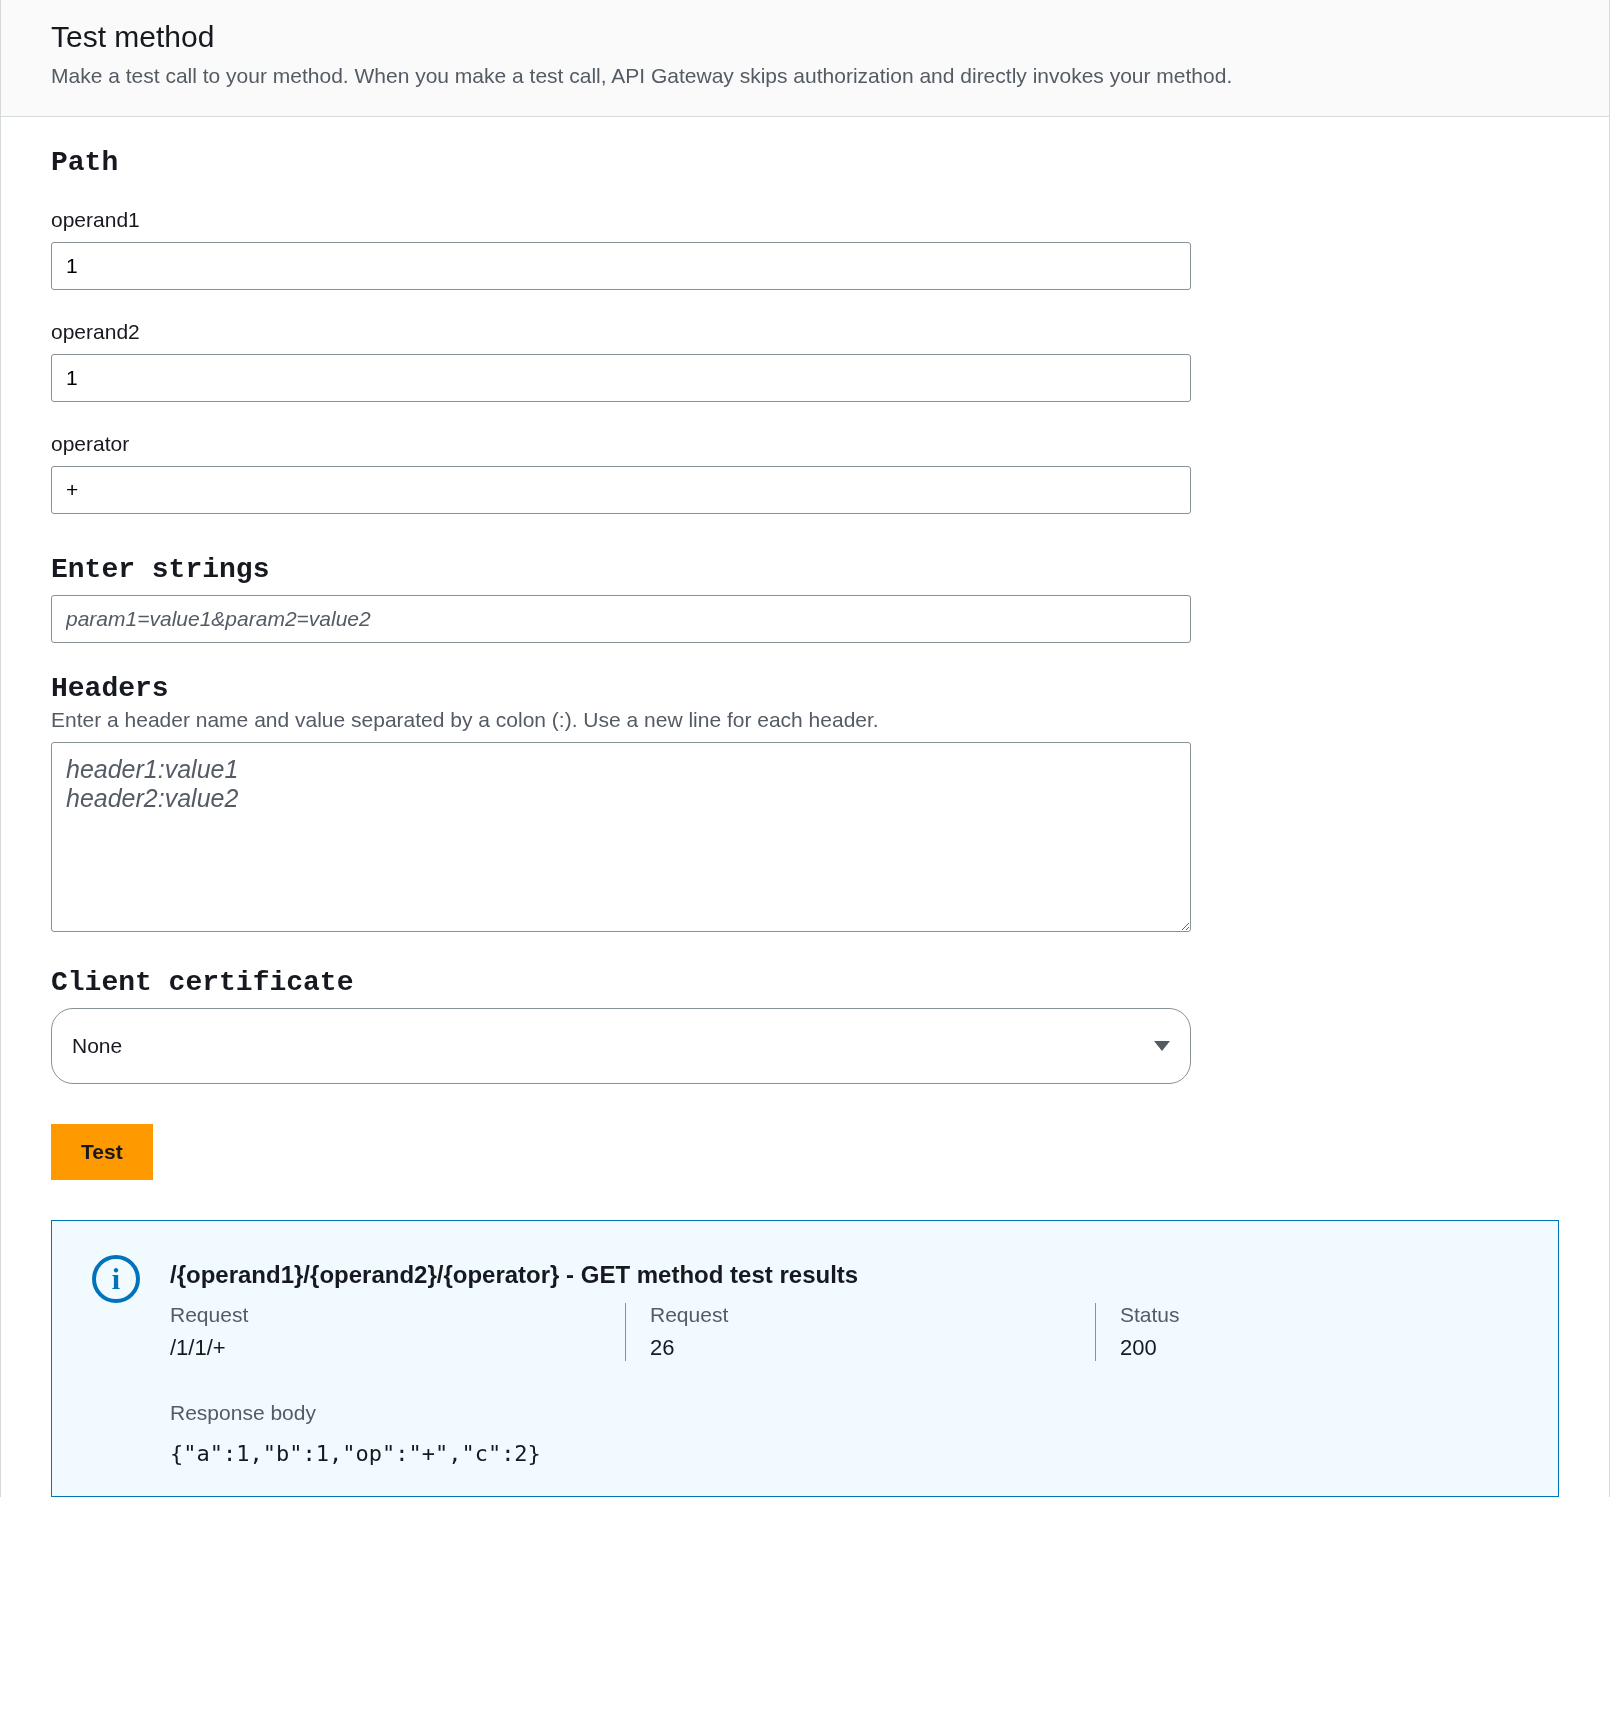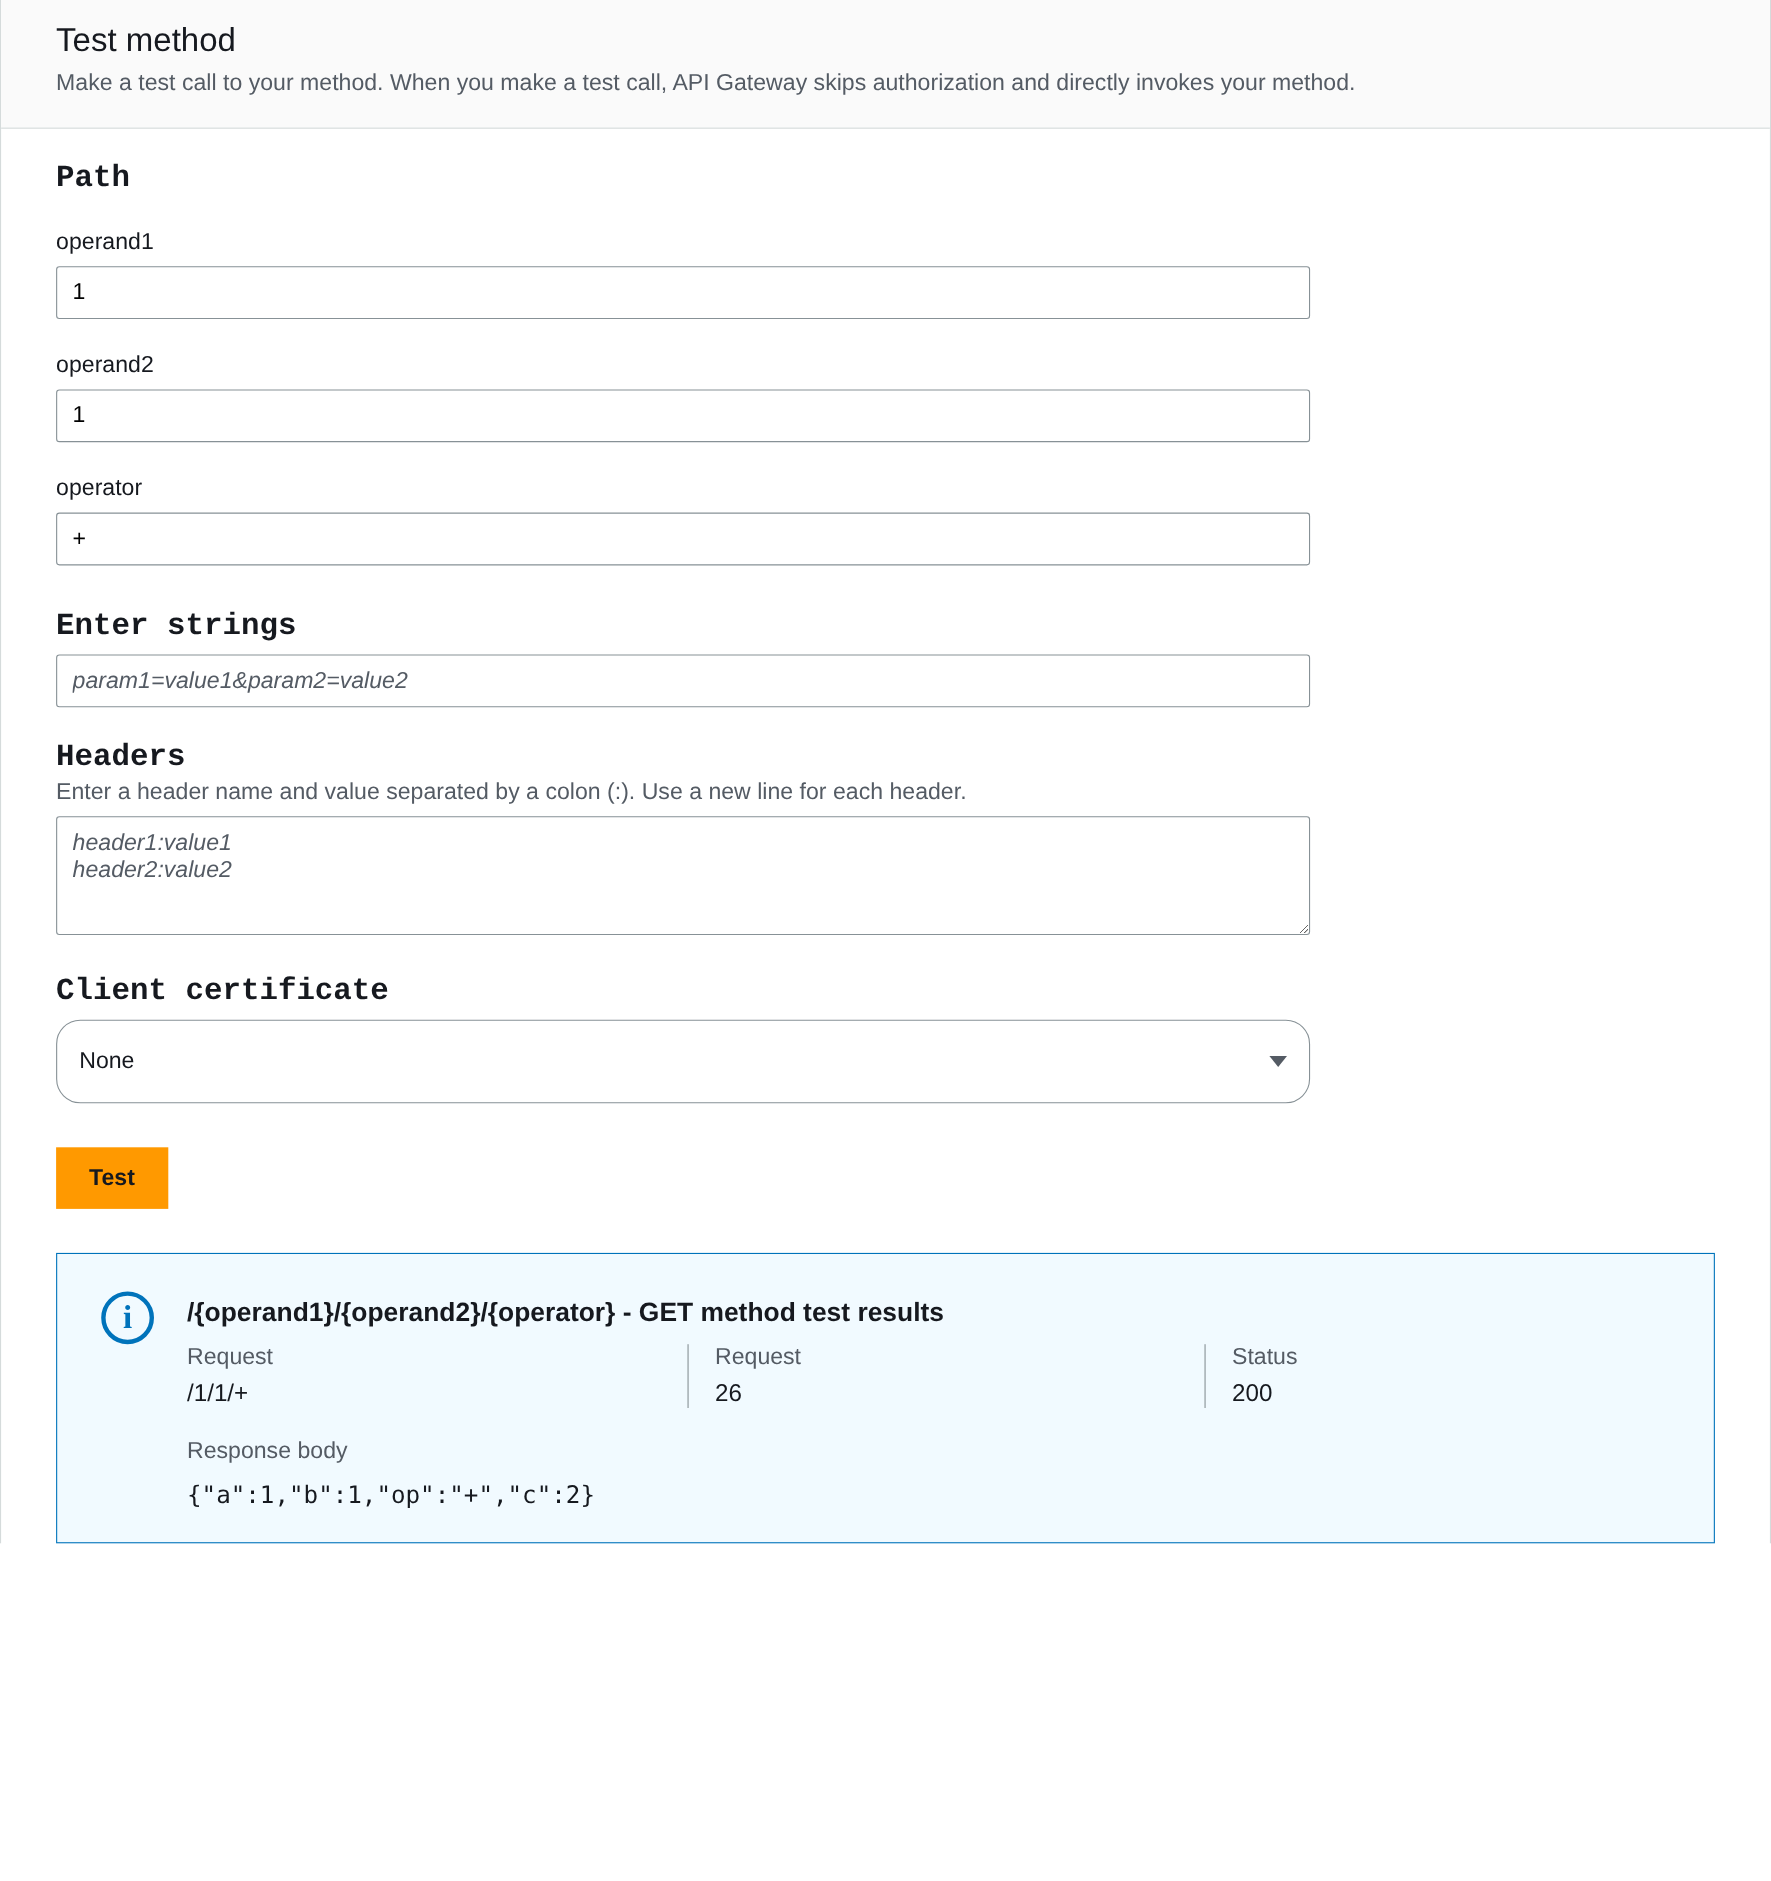--- a/index.html
+++ b/index.html
@@ -73,23 +73,23 @@
     height: 48px;
     padding: 0 14px;
     font-size: 21px;
   }
   .field-input::placeholder,
   .field-textarea::placeholder {
     color: var(--text-secondary);
     font-style: italic;
   }
   .field-textarea {
-    height: 108px;
+    height: 190px;
     padding: 12px 14px;
-    font-size: 21px;
+    font-size: 25px;
     resize: both;
   }
   .helper {
     font-size: 21px;
     color: var(--text-secondary);
     margin: 0 0 10px 0;
   }
   .field-select-wrap {
     height: 76px;
     display: flex;
@@ -141,21 +141,21 @@
     margin-top: -6px;
   }
   .results-body { flex: 1; }
   .results-title {
     font-size: 24px;
     font-weight: 700;
     margin: 0 0 14px 0;
   }
   .results-grid {
     display: flex;
-    margin-bottom: 27px;
+    margin-bottom: 40px;
   }
   .results-col {
     padding-right: 50px;
   }
   .results-col:nth-child(1) { flex: 0 0 455px; }
   .results-col:nth-child(2) { flex: 0 0 470px; border-left: 1px solid var(--border-color); padding-left: 24px; }
   .results-col:nth-child(3) { flex: 1; border-left: 1px solid var(--border-color); padding-left: 24px; }
   .col-label { color: var(--text-secondary); font-size: 21px; margin-bottom: 8px; }
   .col-value { font-size: 22px; }
   .resp-label { color: var(--text-secondary); font-size: 21px; margin-bottom: 16px; }

